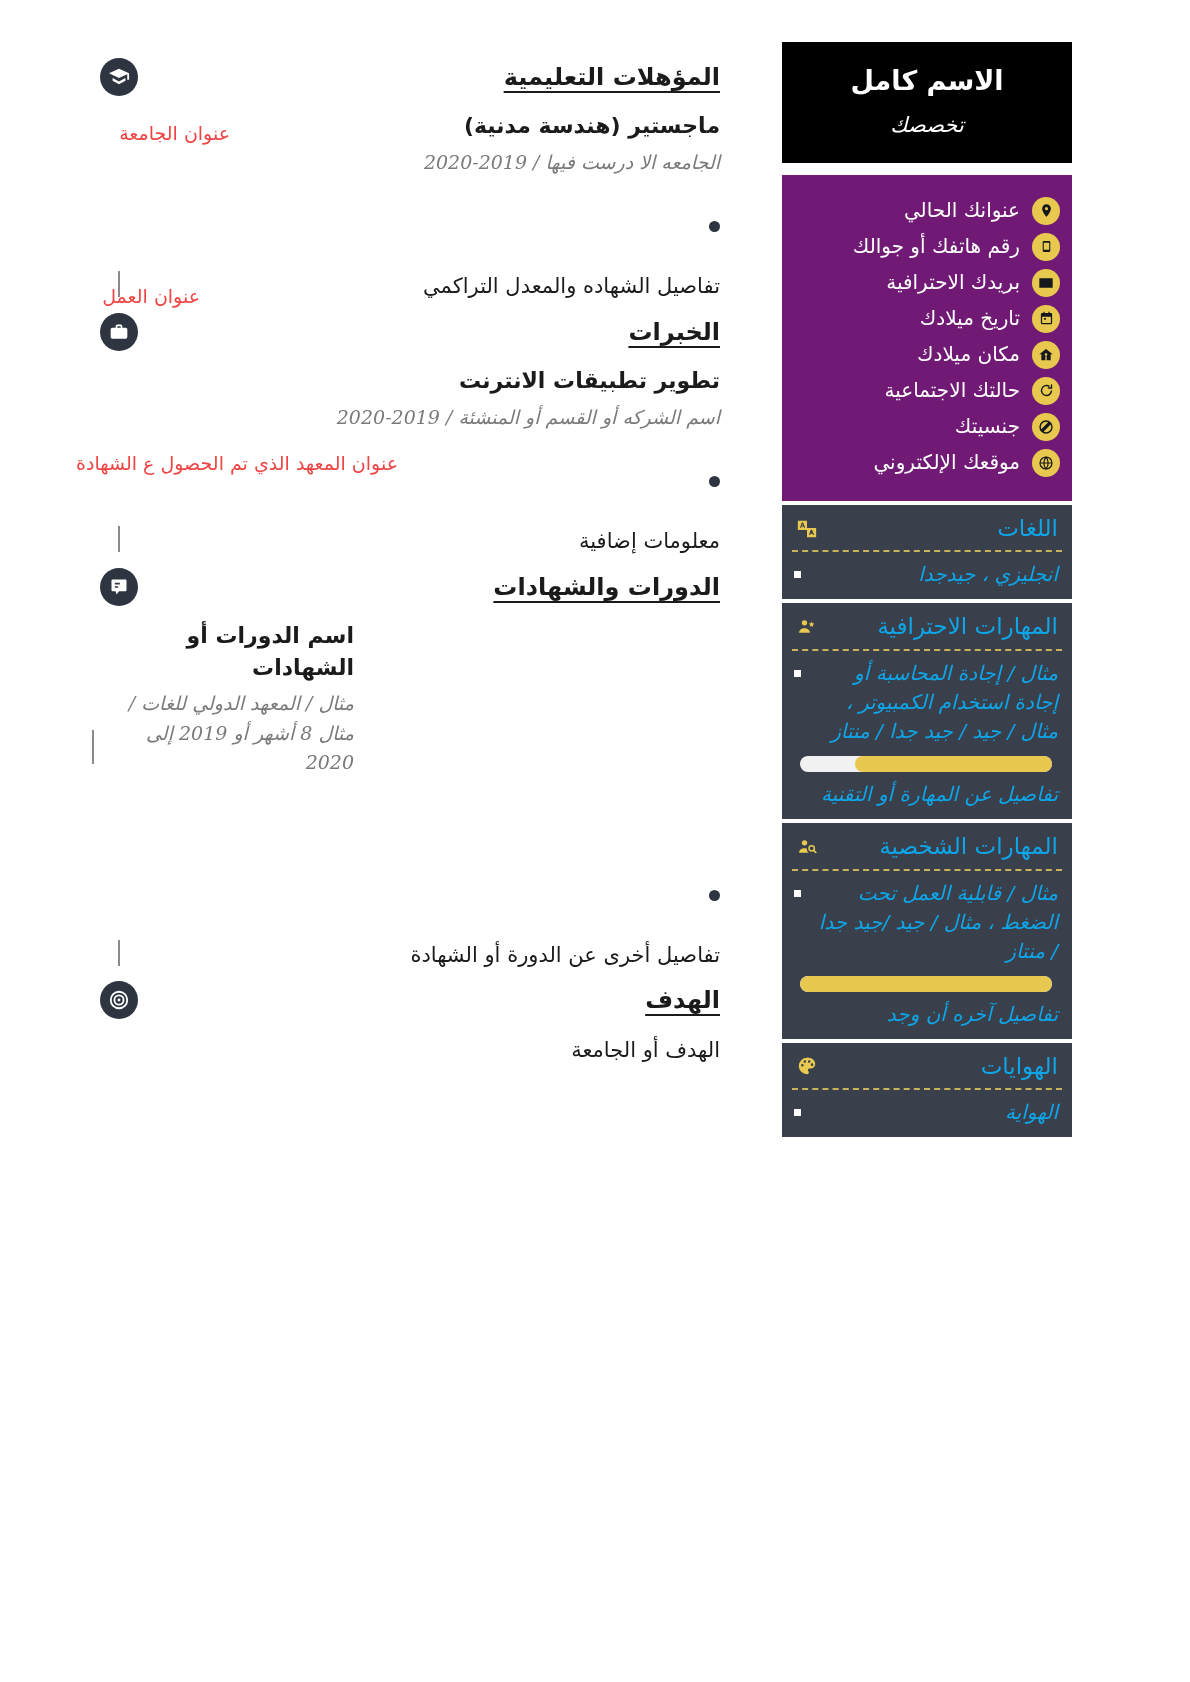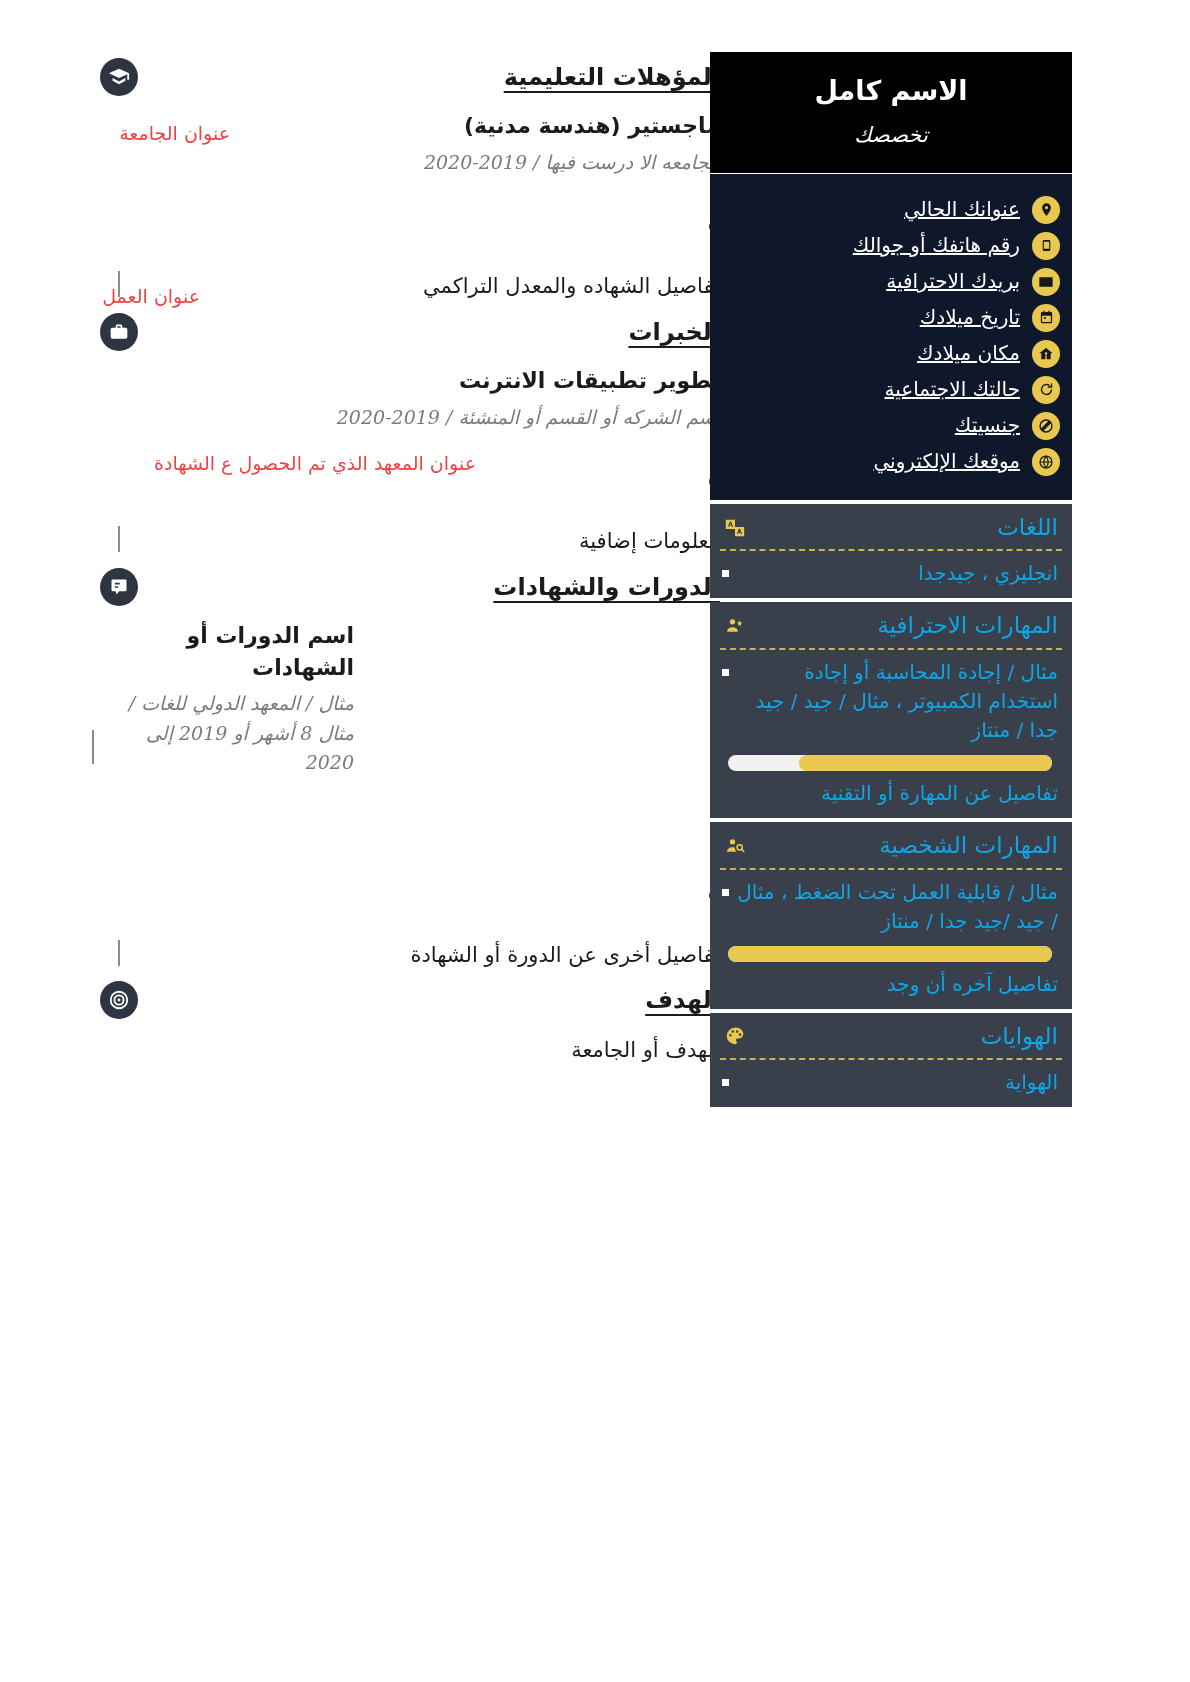--- a/index.html
+++ b/index.html
@@ -13,23 +13,23 @@
     height: 1682px;
     position: relative;
     font-family: "DejaVu Sans", "Liberation Sans", sans-serif;
     color: #1b1b1b;
     overflow: hidden;
   }
 
   
   .sidebar {
     position: absolute;
-    top: 52px;
+    top: 42px;
     right: 118px;
-    width: 362px;
+    width: 290px;
     direction: rtl;
   }
 
   .name-block {
     background: #000000;
     color: #ffffff;
     text-align: center;
     padding: 22px 12px 26px;
   }
   .name-block .full-name {
@@ -39,25 +39,24 @@
     letter-spacing: 0.3px;
   }
   .name-block .specialty {
     font-size: 21px;
     font-style: italic;
     margin-top: 15px;
     font-family: "DejaVu Serif", "Liberation Serif", serif;
   }
 
   .panel {
-    background: #0f172a;
+    background: #701a75;
     color: #ffffff;
-    margin-top: 1px;
+    margin-top: 12px;
     padding: 10px 0 12px;
-    text-decoration: underline;
   }
 
   
   .contact-list {
     padding: 8px 0 8px 0;
   }
   .contact-row {
     display: flex;
     align-items: center;
     justify-content: flex-start;
@@ -118,20 +117,21 @@
   .dashed {
     border-top: 2px dashed #c9b45c;
     margin: 0 10px 8px 10px;
     height: 0;
   }
   .sec-body {
     padding: 0 14px 0 12px;
     text-align: right;
     font-size: 20px;
     line-height: 1.45;
+    font-style: italic;
   }
   .bullet-line {
     display: flex;
     flex-direction: row;
     align-items: flex-start;
     gap: 8px;
     justify-content: flex-start;
   }
   .sq {
     flex: 0 0 auto;
@@ -379,21 +379,21 @@
     </div>
     <div class="extra" style="margin-top:16px">
       <div class="etext">الهدف أو الجامعة</div>
       <div class="tickcol"></div>
     </div>
   </div>
 </div>
 
 <div class="sidenote" style="top:122px; right:960px;">عنوان الجامعة</div>
 <div class="sidenote" style="top:285px; right:990px;">عنوان العمل</div>
-<div class="sidenote" style="top:452px; right:714px;">عنوان المعهد الذي تم الحصول ع الشهادة</div>
+<div class="sidenote" style="top:452px; right:792px;">عنوان المعهد الذي تم الحصول ع الشهادة</div>
 <div class="tail-tick" style="top:730px; left:92px;"></div>
 
 <div class="sidebar">
 
   <div class="name-block">
     <div class="full-name">الاسم كامل</div>
     <div class="specialty">تخصصك</div>
   </div>
 
   <div class="panel">

